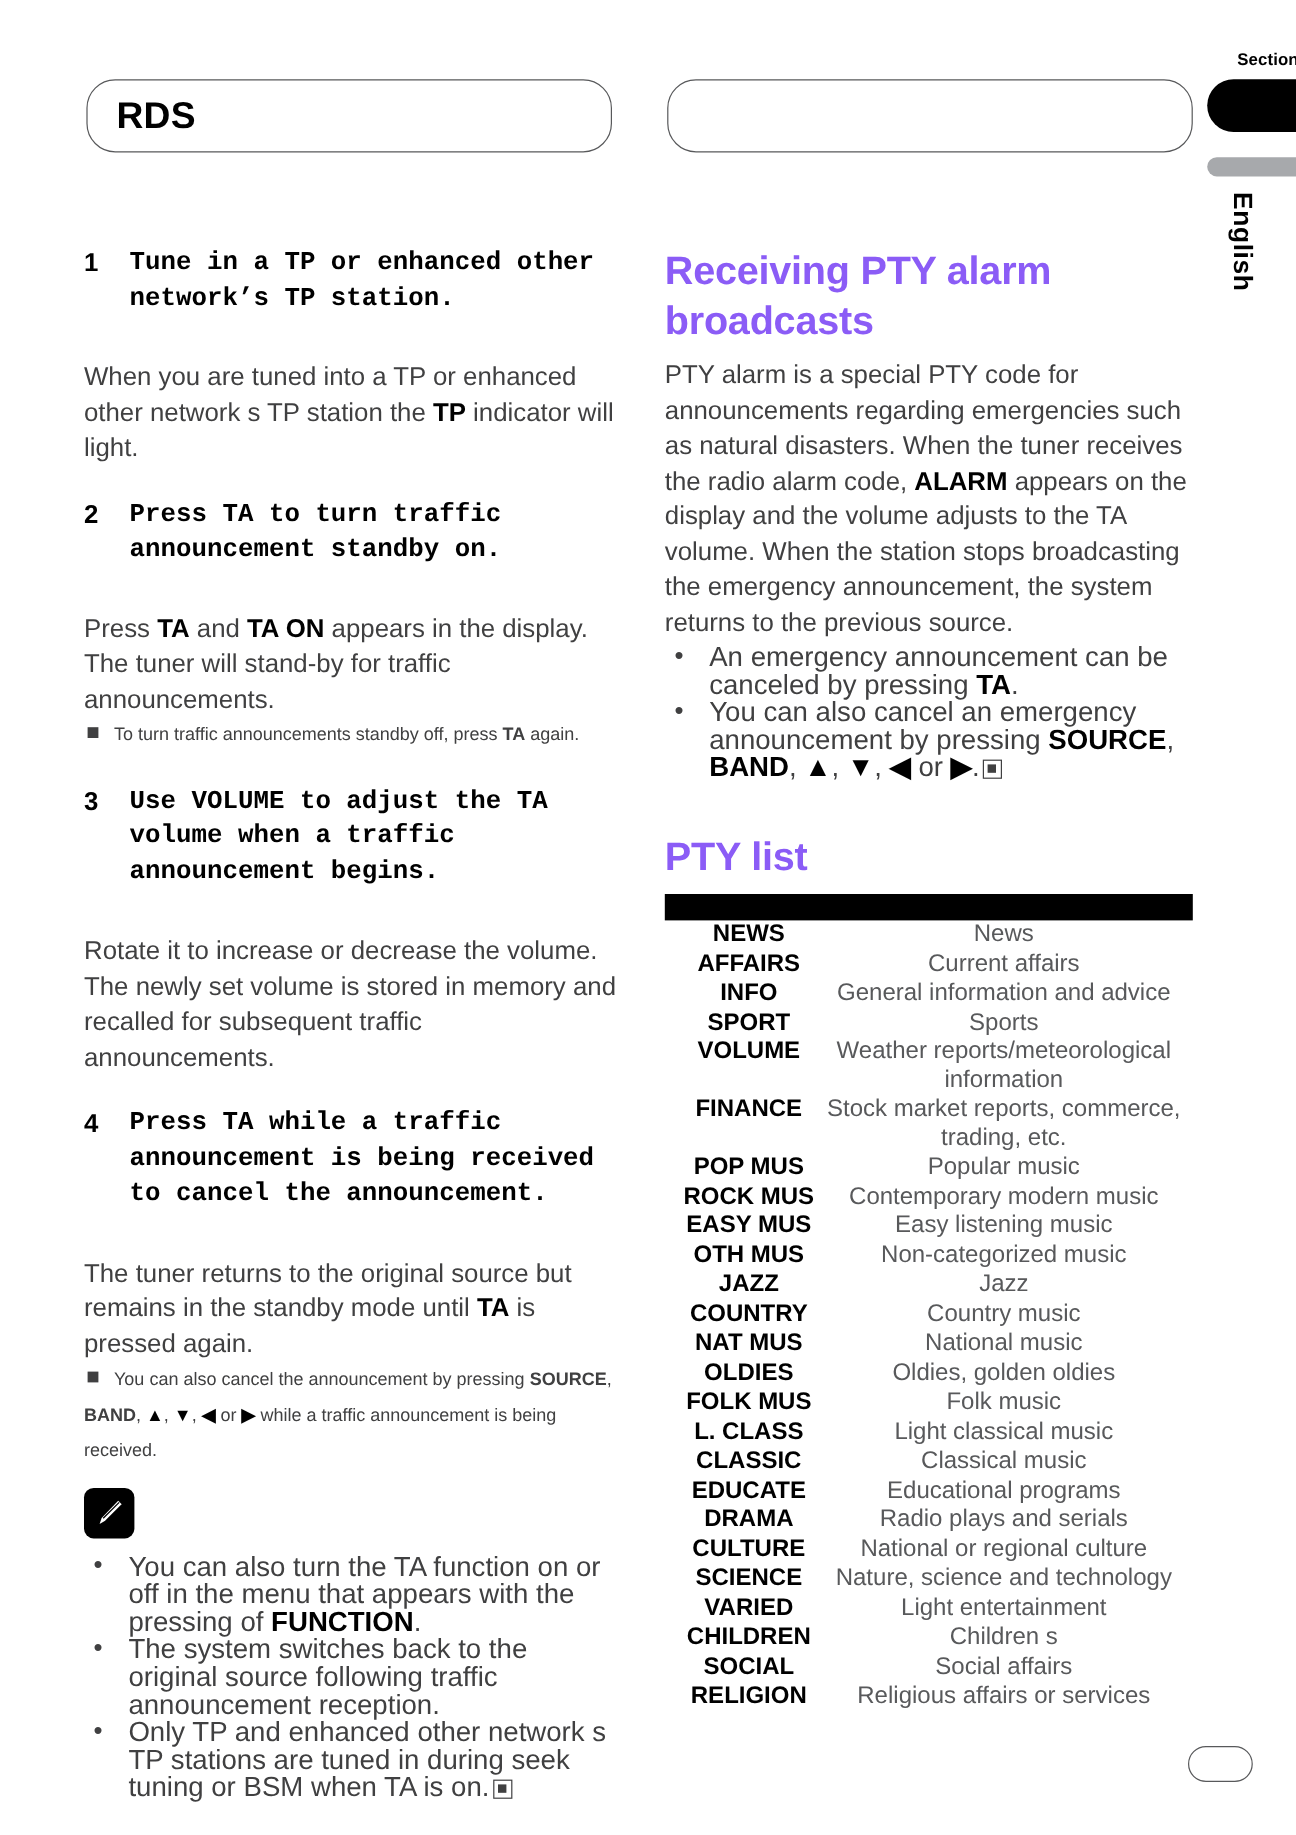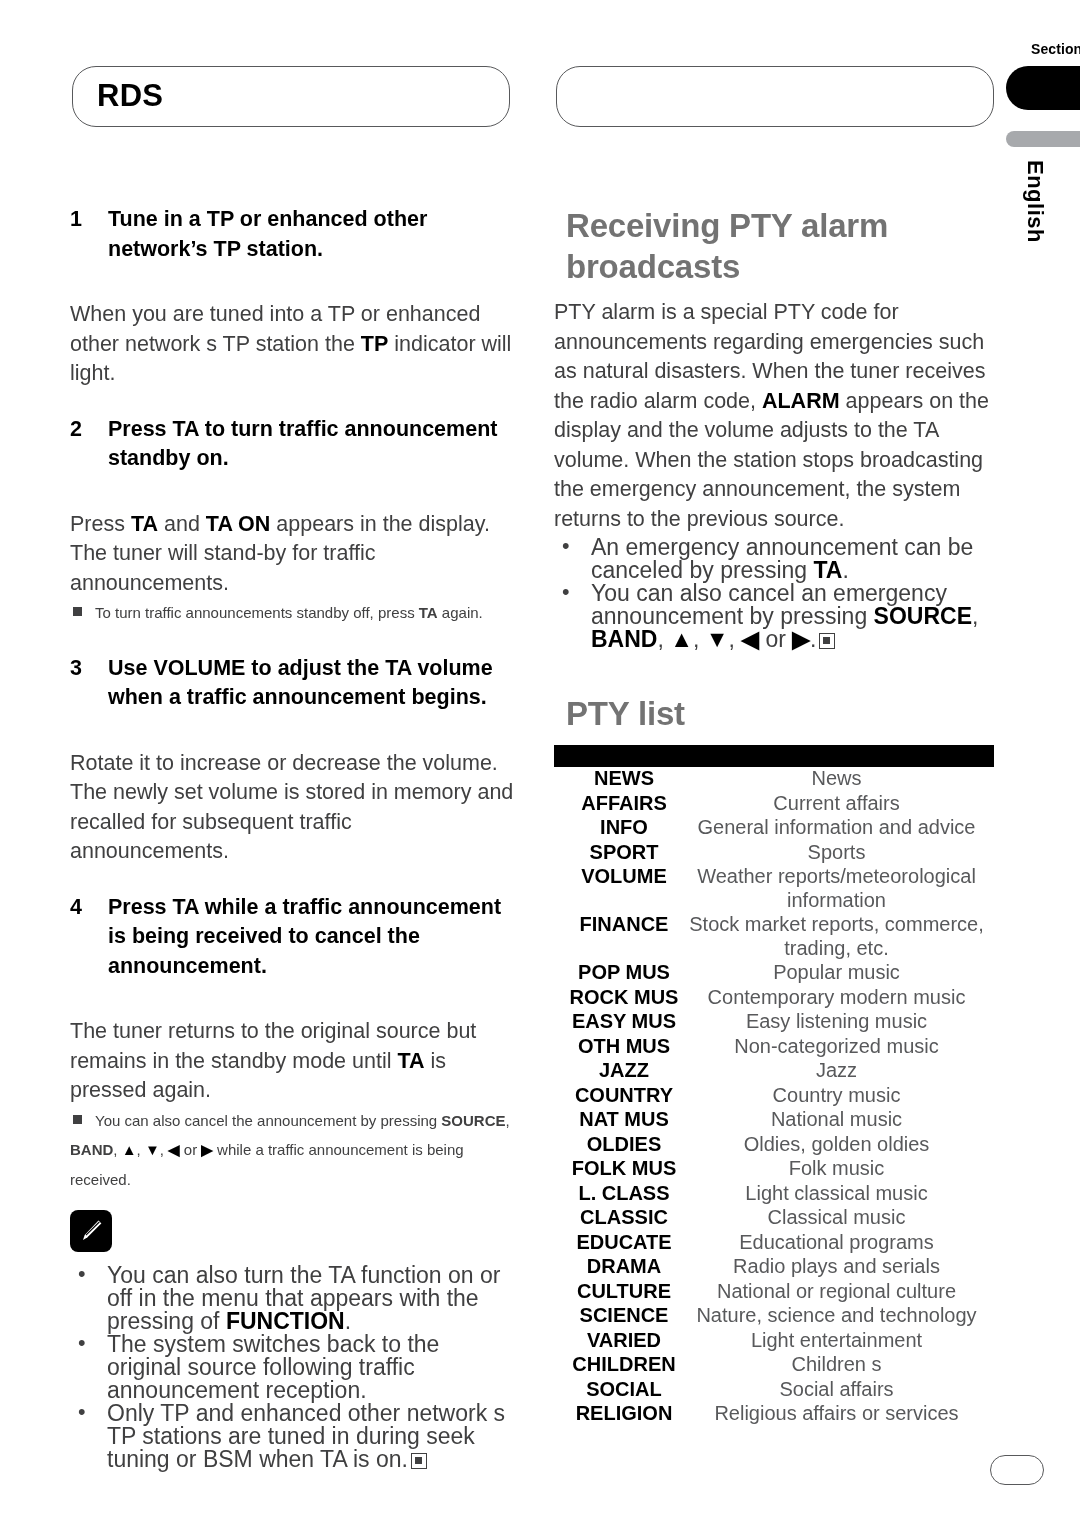--- a/index.html
+++ b/index.html
@@ -134,21 +134,21 @@
     line-height: 29.5px;
     font-weight: bold;
     color: #000;
     display: flex;
     margin-bottom: 1px;
   }
   .step-num {
     flex: 0 0 38px;
     font-weight: bold;
   }
-  .step-title { flex: 1; }
+  .step-title { flex: 1; font-family: Liberation Mono, monospace; }
 
   .note-line {
     font-size: 15px;
     line-height: 29.5px;
     color: #404041;
     position: relative;
     padding-left: 0;
     text-indent: 0;
   }
   .sq-bullet {
@@ -157,23 +157,23 @@
     height: 9px;
     background: #404041;
     vertical-align: 2px;
     margin: 0 13px 0 3px;
   }
 
   .h2 {
     font-size: 33px;
     line-height: 41px;
     font-weight: bold;
-    color: #737373;
+    color: #8b5cf6;
     letter-spacing: -0.2px;
-    margin: 0 0 11px 12px;
+    margin: 0 0 11px 0;
   }
   .h2.list-head { margin-top: 0; }
 
   
   ul.dots {
     list-style: none;
     margin: 0;
     padding: 0;
   }
   ul.dots > li {

